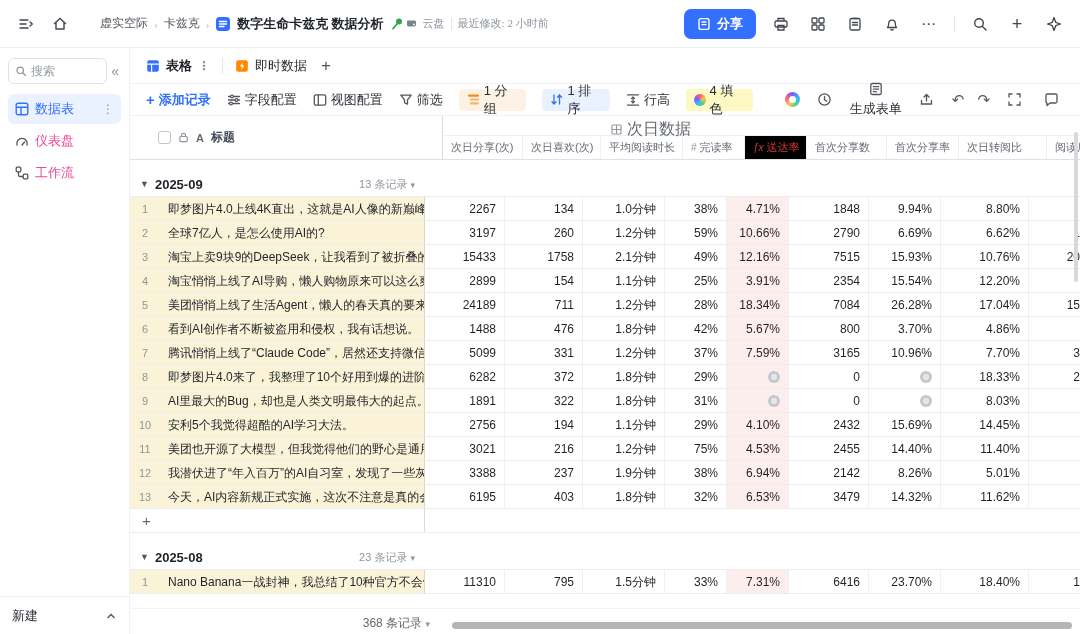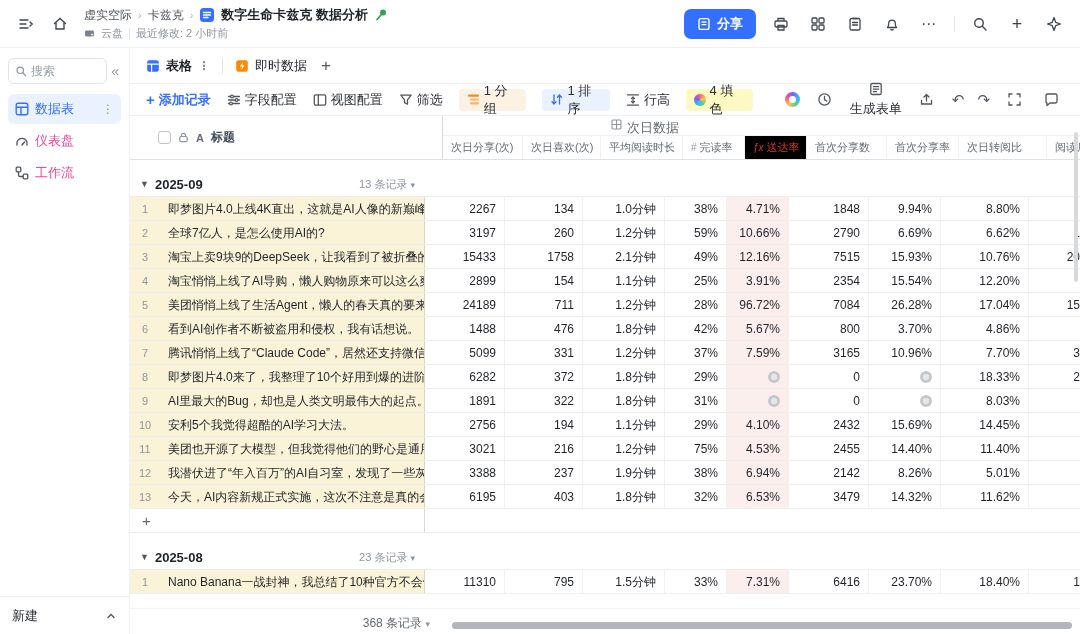--- a/index.html
+++ b/index.html
@@ -3,21 +3,21 @@
 <meta charset="utf-8">
 <style>
   * { margin:0; padding:0; box-sizing:border-box; }
   html,body { background:#fff; }
   body { font-family:"Liberation Sans","DejaVu Sans",sans-serif; color:#1f2329; }
   .app { position:relative; width:1080px; height:634px; overflow:hidden; background:#fff; }
 
   
   .topbar { height:48px; display:flex; align-items:center; padding:0 14px; gap:10px; border-bottom:1px solid #f0f1f2; }
   .icon-btn { display:inline-flex; align-items:center; justify-content:center; width:24px; height:24px; color:#41464e; cursor:pointer; }
-  .doc-meta { display:flex; flex-direction:column; gap:2px; margin-left:2px; }
+  .doc-meta { display:flex; flex-direction:row; gap:2px; margin-left:18px;font-family:Liberation Serif, serif; }
   .bc-line { display:flex; align-items:center; gap:6px; font-size:12px; color:#51565d; }
   .bc-sep { color:#b0b5bc; font-size:11px; }
   .doc-title { font-size:13px; font-weight:700; color:#1f2329; }
   .meta-line { display:flex; align-items:center; gap:6px; font-size:11px; color:#8f959e; }
   .vdiv { width:1px; height:12px; background:#e3e5e8; }
   .tb-right { margin-left:auto; display:flex; align-items:center; gap:13px; }
   .share-btn { display:flex; align-items:center; gap:6px; height:30px; padding:0 13px; border-radius:7px; background:#3370ff; color:#fff; font-size:13px; font-weight:600; cursor:pointer;font-family:Liberation Serif, serif; }
   .vdiv2 { width:1px; height:16px; background:#e3e5e8; }
   .more-glyph { font-size:15px; color:#41464e; letter-spacing:1px; }
   .plus-glyph { font-size:18px; color:#41464e; line-height:1; }
@@ -62,21 +62,21 @@
 
   
   .table-viewport { position:relative; flex:1; overflow:hidden; background:#fff; }
   .gutter { width:18px; flex:none; }
   .thead { display:flex; height:44px; border-bottom:1px solid #dfe1e4; }
   .fhead { width:295px; flex:none; display:flex; align-items:center; gap:7px; padding-left:10px; border-right:1px solid #d8dade; font-size:12px; color:#414a57; font-weight:600; }
   .cb { width:13px; height:13px; border:1.5px solid #bfc3c9; border-radius:3px; background:#fff; cursor:pointer; }
   .ficon { font-size:11px; color:#646a73; font-weight:700; }
   .dhead { flex:1; display:flex; flex-direction:column; min-width:0; }
   .band { height:20px; position:relative; border-bottom:1px solid #eef0f1; }
-  .band-inner { position:absolute; left:168px; top:3px; display:flex; align-items:flex-start; gap:5px; color:#646a73; font-size:13px; }
+  .band-inner { position:absolute; left:168px; top:3px; display:flex; align-items:center; gap:5px; color:#646a73; font-size:16px; }
   .cols { flex:1; display:flex; overflow:hidden; }
   .hcell { display:flex; align-items:center; gap:3px; padding:0 8px; font-size:11px; color:#646a73; border-right:1px solid #eef0f1; overflow:hidden; white-space:nowrap; flex:none; cursor:pointer; }
   .hcell.red { background:#000000; color:#d83931; }
   .hpre { color:#8f959e; font-size:10px; }
   .hpre.red { color:#d83931; font-style:italic; }
   .c0{width:80px}.c1{width:78px}.c2{width:82px}.c3{width:62px}.c4{width:62px}.c5{width:80px}.c6{width:72px}.c7{width:88px}.c8{width:60px}
 
   .tbody { overflow:hidden; }
   .group { margin-top:12px; }
   .grow { display:flex; height:25px; border-bottom:1px solid #eceded; align-items:center; }
@@ -508,21 +508,21 @@
                 <div class="dcell c7">12.20%</div>
                 <div class="dcell c8"></div>
               </div>
               <div class="row">
                 <div class="cnum">5</div>
                 <div class="ctitle">美团悄悄上线了生活Agent，懒人的春天真的要来...</div>
                 <div class="dcell c0">24189</div>
                 <div class="dcell c1">711</div>
                 <div class="dcell c2">1.2分钟</div>
                 <div class="dcell c3">28%</div>
-                <div class="dcell c4 pinkc">96.72%</div>
+                <div class="dcell c4 pinkc">18.34%</div>
                 <div class="dcell c5">7084</div>
                 <div class="dcell c6">26.28%</div>
                 <div class="dcell c7">17.04%</div>
                 <div class="dcell c8">15</div>
               </div>
               <div class="row">
                 <div class="cnum">6</div>
                 <div class="ctitle">看到AI创作者不断被盗用和侵权，我有话想说。</div>
                 <div class="dcell c0">1488</div>
                 <div class="dcell c1">476</div>

